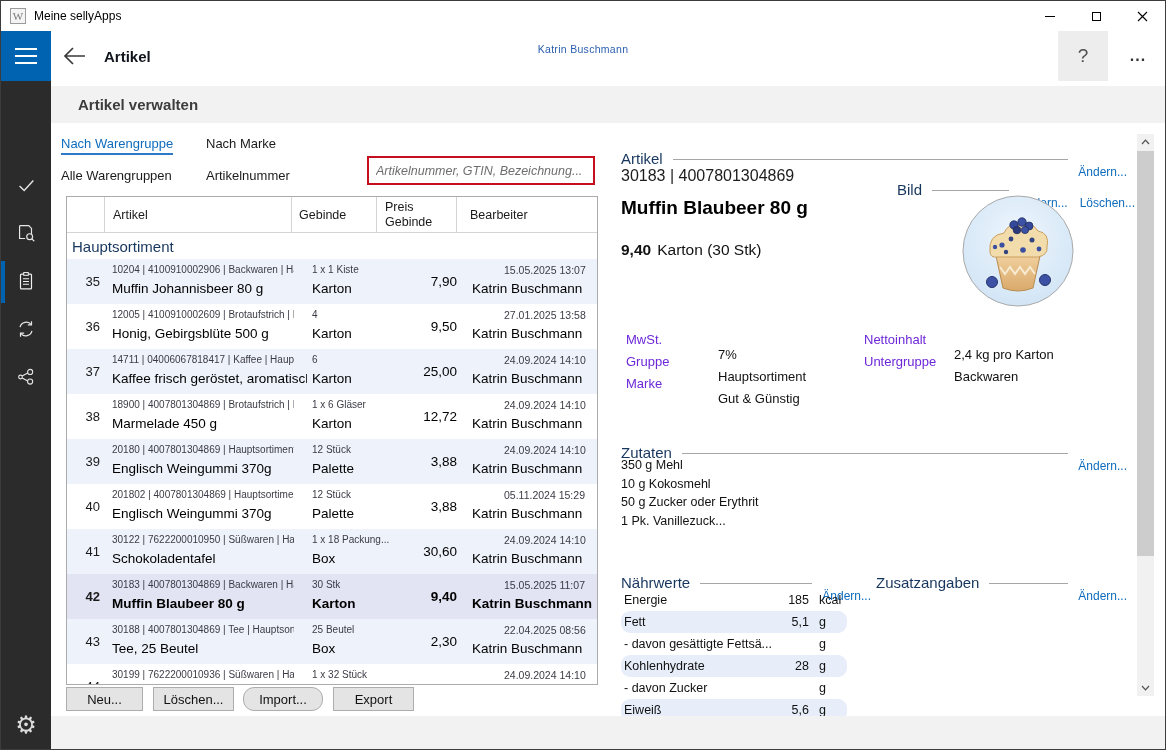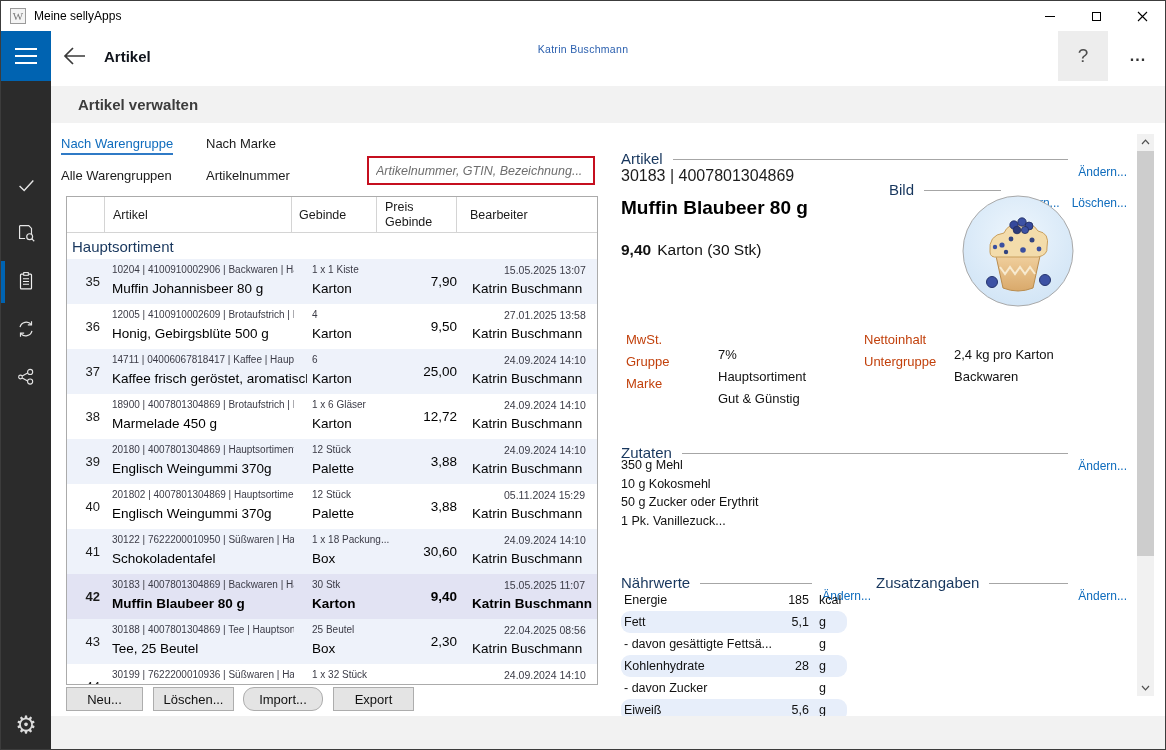--- a/index.html
+++ b/index.html
@@ -87,28 +87,28 @@
   
   .main-right{position:absolute;left:600px;top:122px;width:533px;height:593px;background:#fff;overflow:hidden;}
   .sect{position:absolute;display:flex;align-items:center;}
   .sect .lbl{font-size:15px;color:var(--navy);white-space:nowrap;}
   .sect .rule{flex:1;height:1px;background:#a6a6a6;margin:2px 10px 0 10px;}
   .link{font-size:12px;color:var(--link);white-space:nowrap;margin-top:28px;}
   .sect .link + .link{margin-left:12px;}
 
   .sect-artikel{left:20px;top:14px;width:506px;}
   .id-line{position:absolute;left:20px;top:44px;font-size:16px;color:#1c1c1c;}
-  .sect-bild{left:288px;top:45px;width:238px;text-align:center;}
+  .sect-bild{left:296px;top:45px;width:238px;text-align:center;}
   .art-name{position:absolute;left:20px;top:74px;font-size:19px;font-weight:bold;color:#000;}
   .art-price{position:absolute;left:20px;top:118px;font-size:15.5px;color:#111;}
   .art-price b{margin-right:6px;}
   .muffin{position:absolute;left:361px;top:72px;width:112px;height:112px;}
 
   .field{position:absolute;font-size:13px;white-space:nowrap;}
-  .field .fl{color:#c2410c;margin-top:36px;}
+  .field .fl{color:#6d28d9;margin-top:36px;}
   .field .fv{color:#111;position:absolute;}
   .fcol-l{left:25px;} .fcol-l .fv{left:92px;}
   .fcol-r{left:263px;} .fcol-r .fv{left:90px;}
 
   .sect-zutaten{left:20px;top:308px;width:506px;}
   .zutaten-list{position:absolute;left:20px;top:333px;font-size:12.5px;color:#111;line-height:18.5px;}
 
   .sect-naehr{left:20px;top:438px;width:250px;}
   .sect-zusatz{left:275px;top:438px;width:251px;}
   .nut{position:absolute;left:20px;top:466px;width:226px;}

